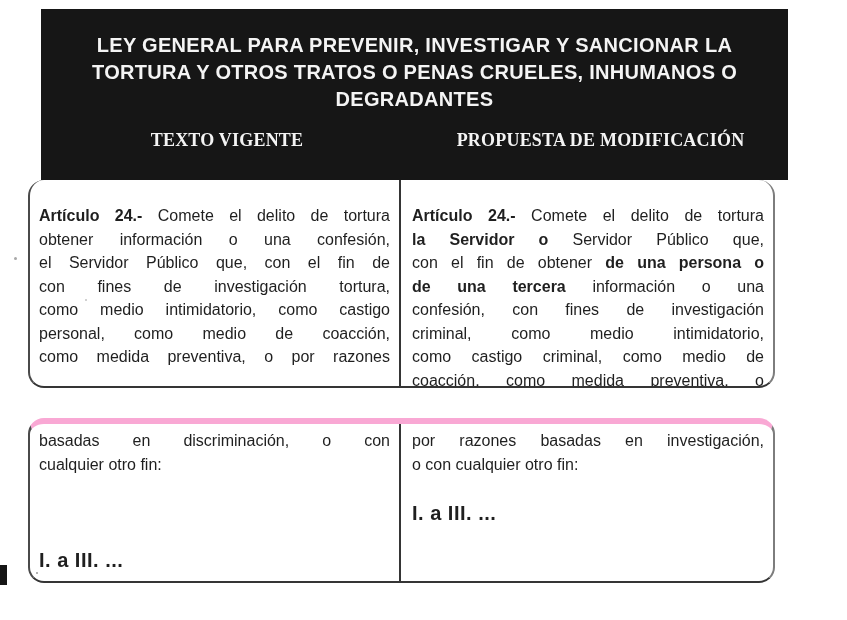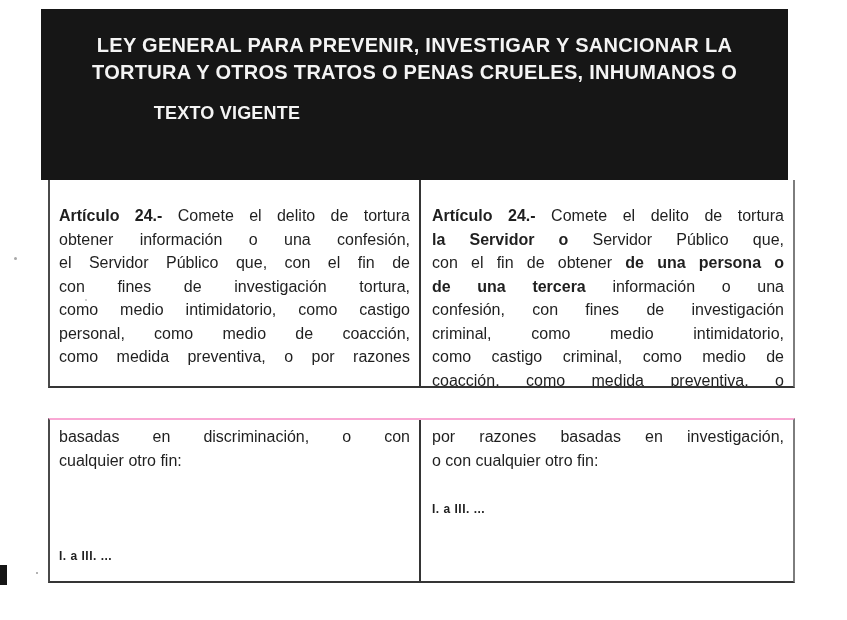--- a/index.html
+++ b/index.html
@@ -34,39 +34,41 @@
     line-height: 27px;
     letter-spacing: 0.3px;
   }
   .col-headers {
     display: flex;
     margin-top: 15px;
     font-weight: bold;
     font-size: 18px;
     line-height: 24px;
     letter-spacing: 0.2px;
+    font-family: Liberation Serif, serif;
   }
   .col-h { text-align: center; }
   .col-h.left  { width: 372px; }
   .col-h.right { width: 375px; }
 
   
   .tbl {
     position: absolute;
-    left: 48px;
+    left: 28px;
     width: 747px;
     display: flex;
     box-sizing: border-box;
     border-left: 2px solid #4a4a4a;
     border-bottom: 2px solid #353535;
     border-right: 2px solid #7d7d7d;
     background: #fff;
+    border-radius: 16px;
   }
   .tbl1 { top: 180px; height: 208px; }
-  .tbl2 { top: 418px; height: 165px; border-top: 2px solid #f9a8d4; }
+  .tbl2 { top: 418px; height: 165px; border-top: 6px solid #f9a8d4; }
 
   .cell { box-sizing: border-box; overflow: hidden; }
   .cell.left  { width: 370px; padding: 24px 9px 0 9px; }
   .cell.right { width: 375px; border-left: 2px solid #353535; padding: 24px 9px 0 11px; }
   .tbl2 .cell.left,
   .tbl2 .cell.right { padding-top: 5px; }
 
   .tline {
     font-size: 16px;
     line-height: 23.5px;
@@ -74,21 +76,21 @@
     white-space: normal;
   }
   .tline.just { text-align-last: justify; }
   .tline b { font-weight: bold; }
 
   .spacer-left  { height: 73px; }
   .spacer-right { height: 26px; }
 
   .fractions {
     font-weight: bold;
-    font-size: 12px;
+    font-size: 20px;
     line-height: 23.5px;
     letter-spacing: 0.5px;
   }
 
   
   .edge-mark {
     position: absolute;
     left: 0;
     top: 565px;
     width: 7px;
@@ -102,23 +104,25 @@
 </style>
 </head>
 <body>
 
 <div class="page">
 
   <div class="header-box">
     <div class="law-title">
       <div>LEY GENERAL PARA PREVENIR, INVESTIGAR Y SANCIONAR LA</div>
       <div>TORTURA Y OTROS TRATOS O PENAS CRUELES, INHUMANOS O</div>
+      <div>DEGRADANTES</div>
     </div>
     <div class="col-headers">
       <div class="col-h left">TEXTO VIGENTE</div>
+      <div class="col-h right">PROPUESTA DE MODIFICACIÓN</div>
     </div>
   </div>
 
   <div class="tbl tbl1">
     <div class="cell left">
         <div class="tline just"><b>Artículo 24.-</b><span> Comete el delito de tortura</span></div>
         <div class="tline just"><span>obtener información o una confesión,</span></div>
         <div class="tline just"><span>el Servidor Público que, con el fin de</span></div>
         <div class="tline just"><span>con fines de investigación tortura,</span></div>
         <div class="tline just"><span>como medio intimidatorio, como castigo</span></div>

